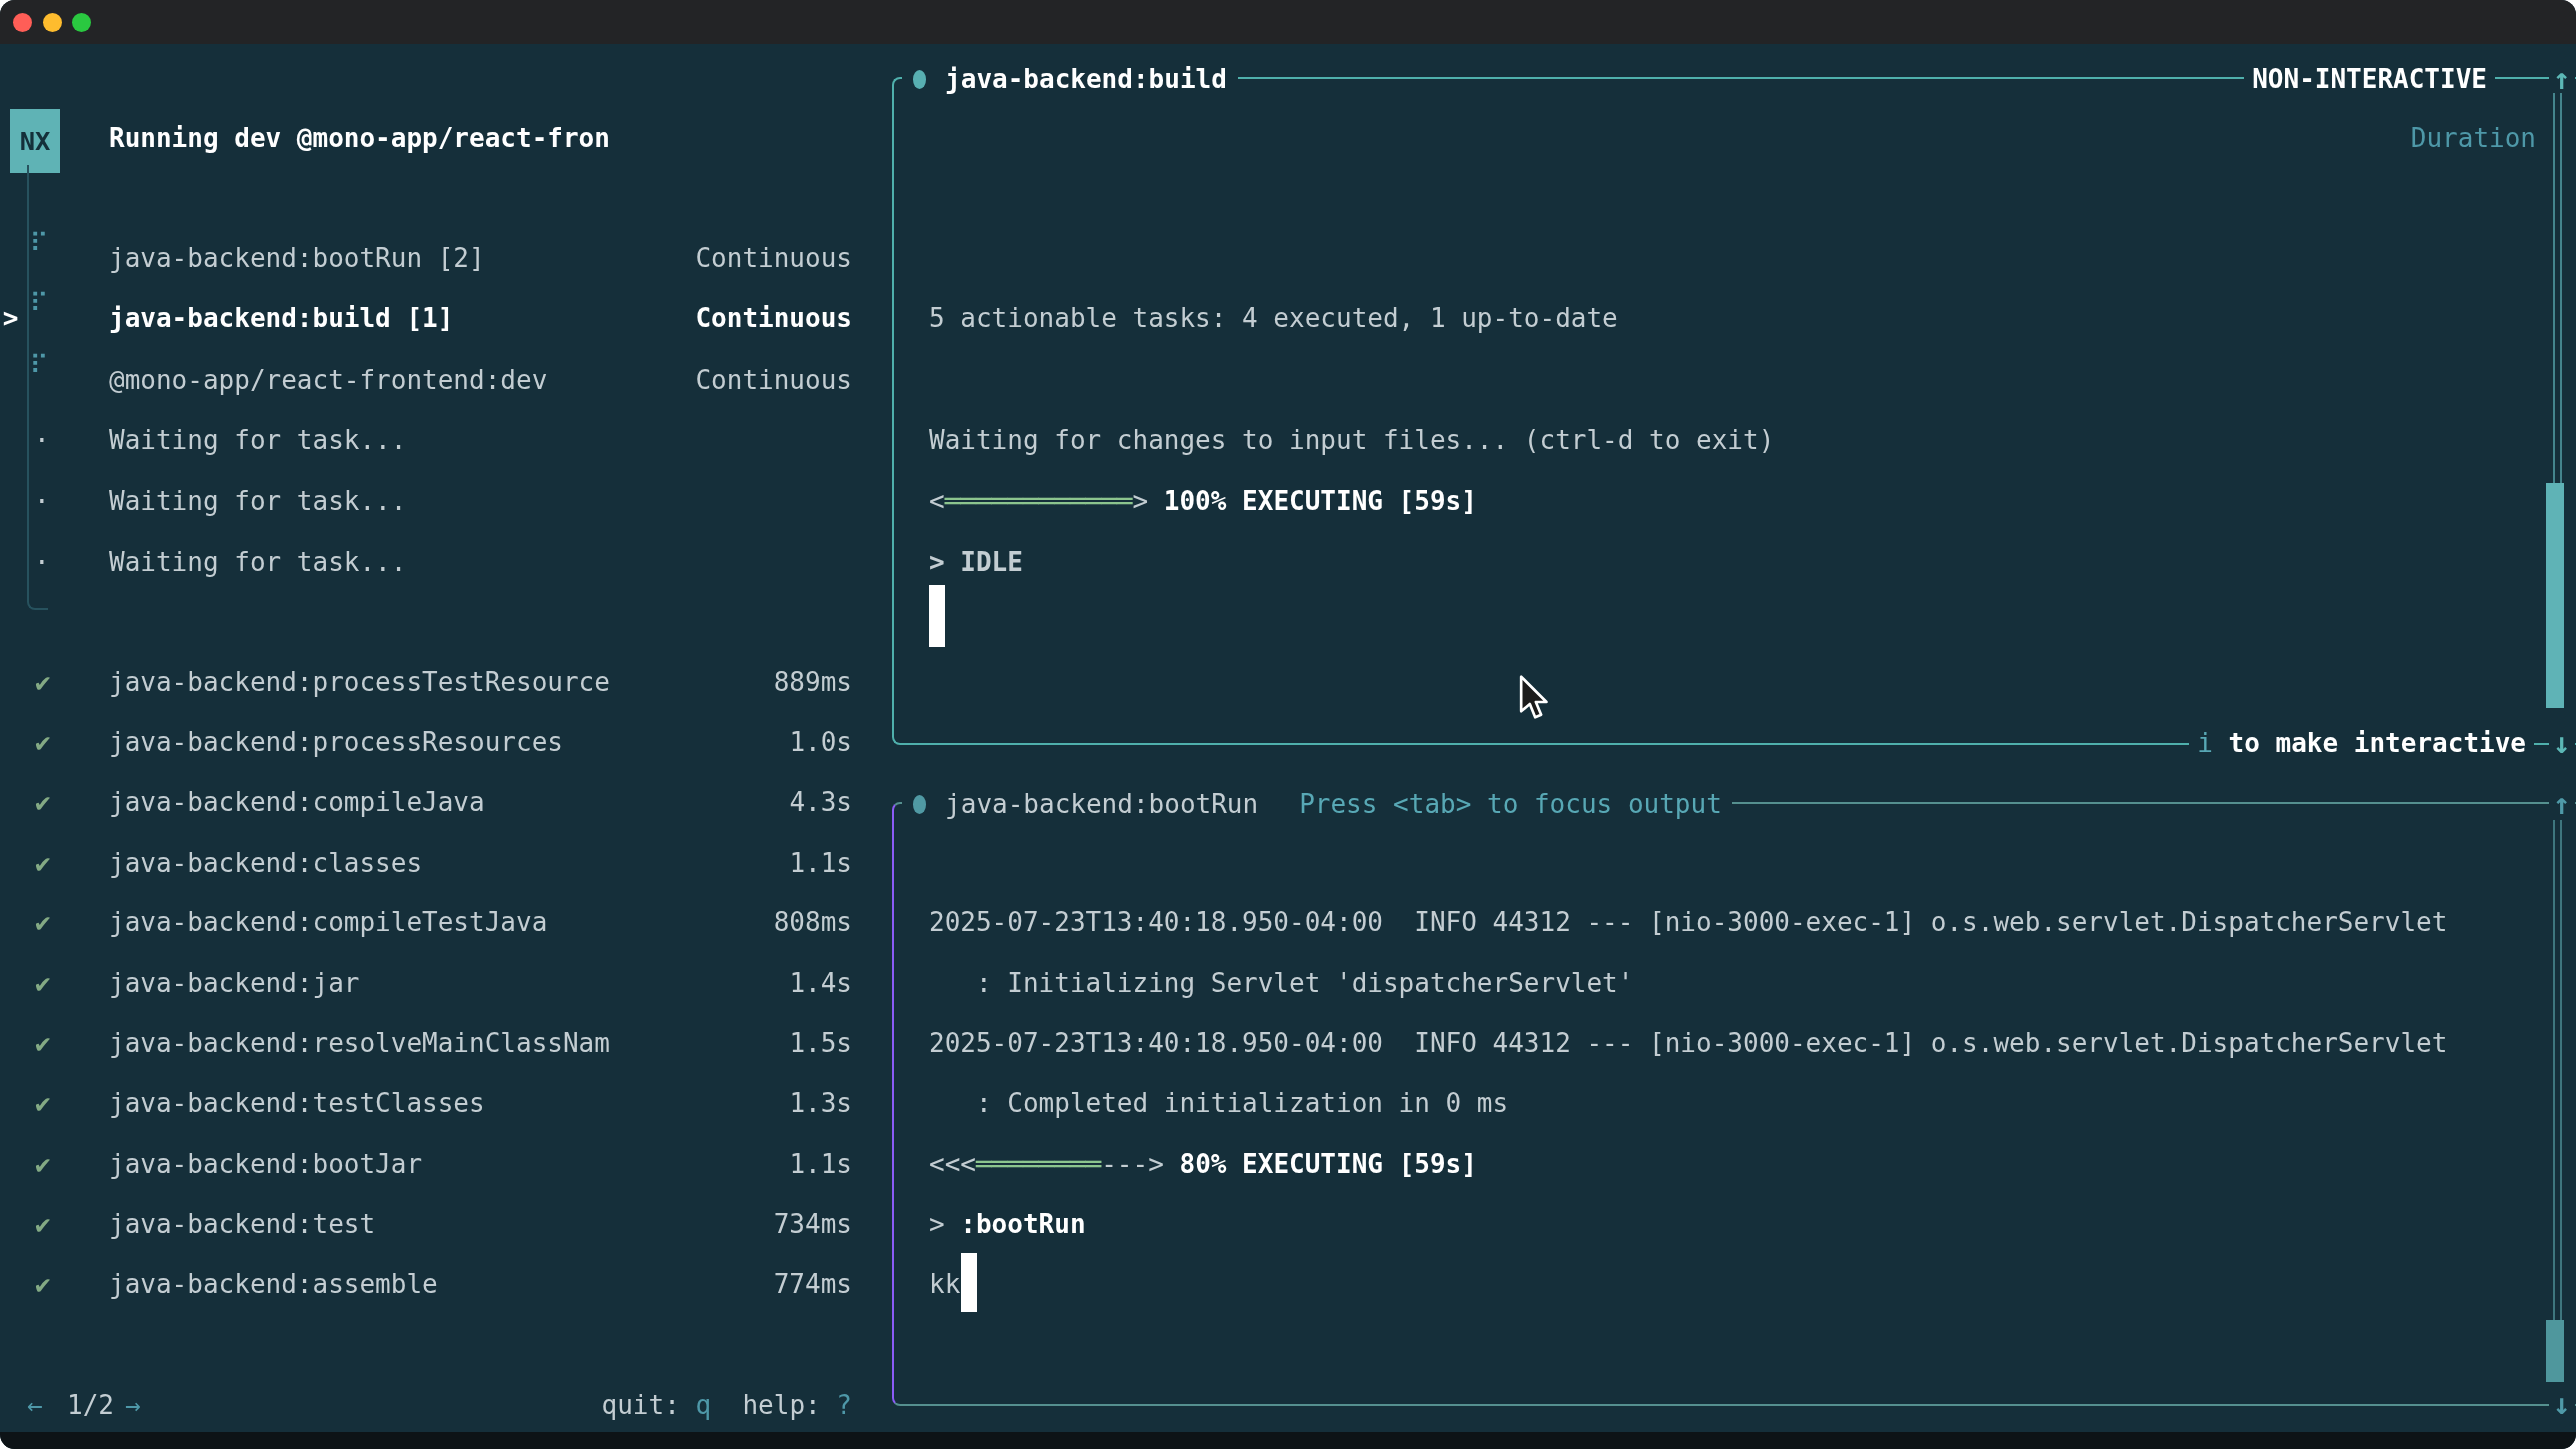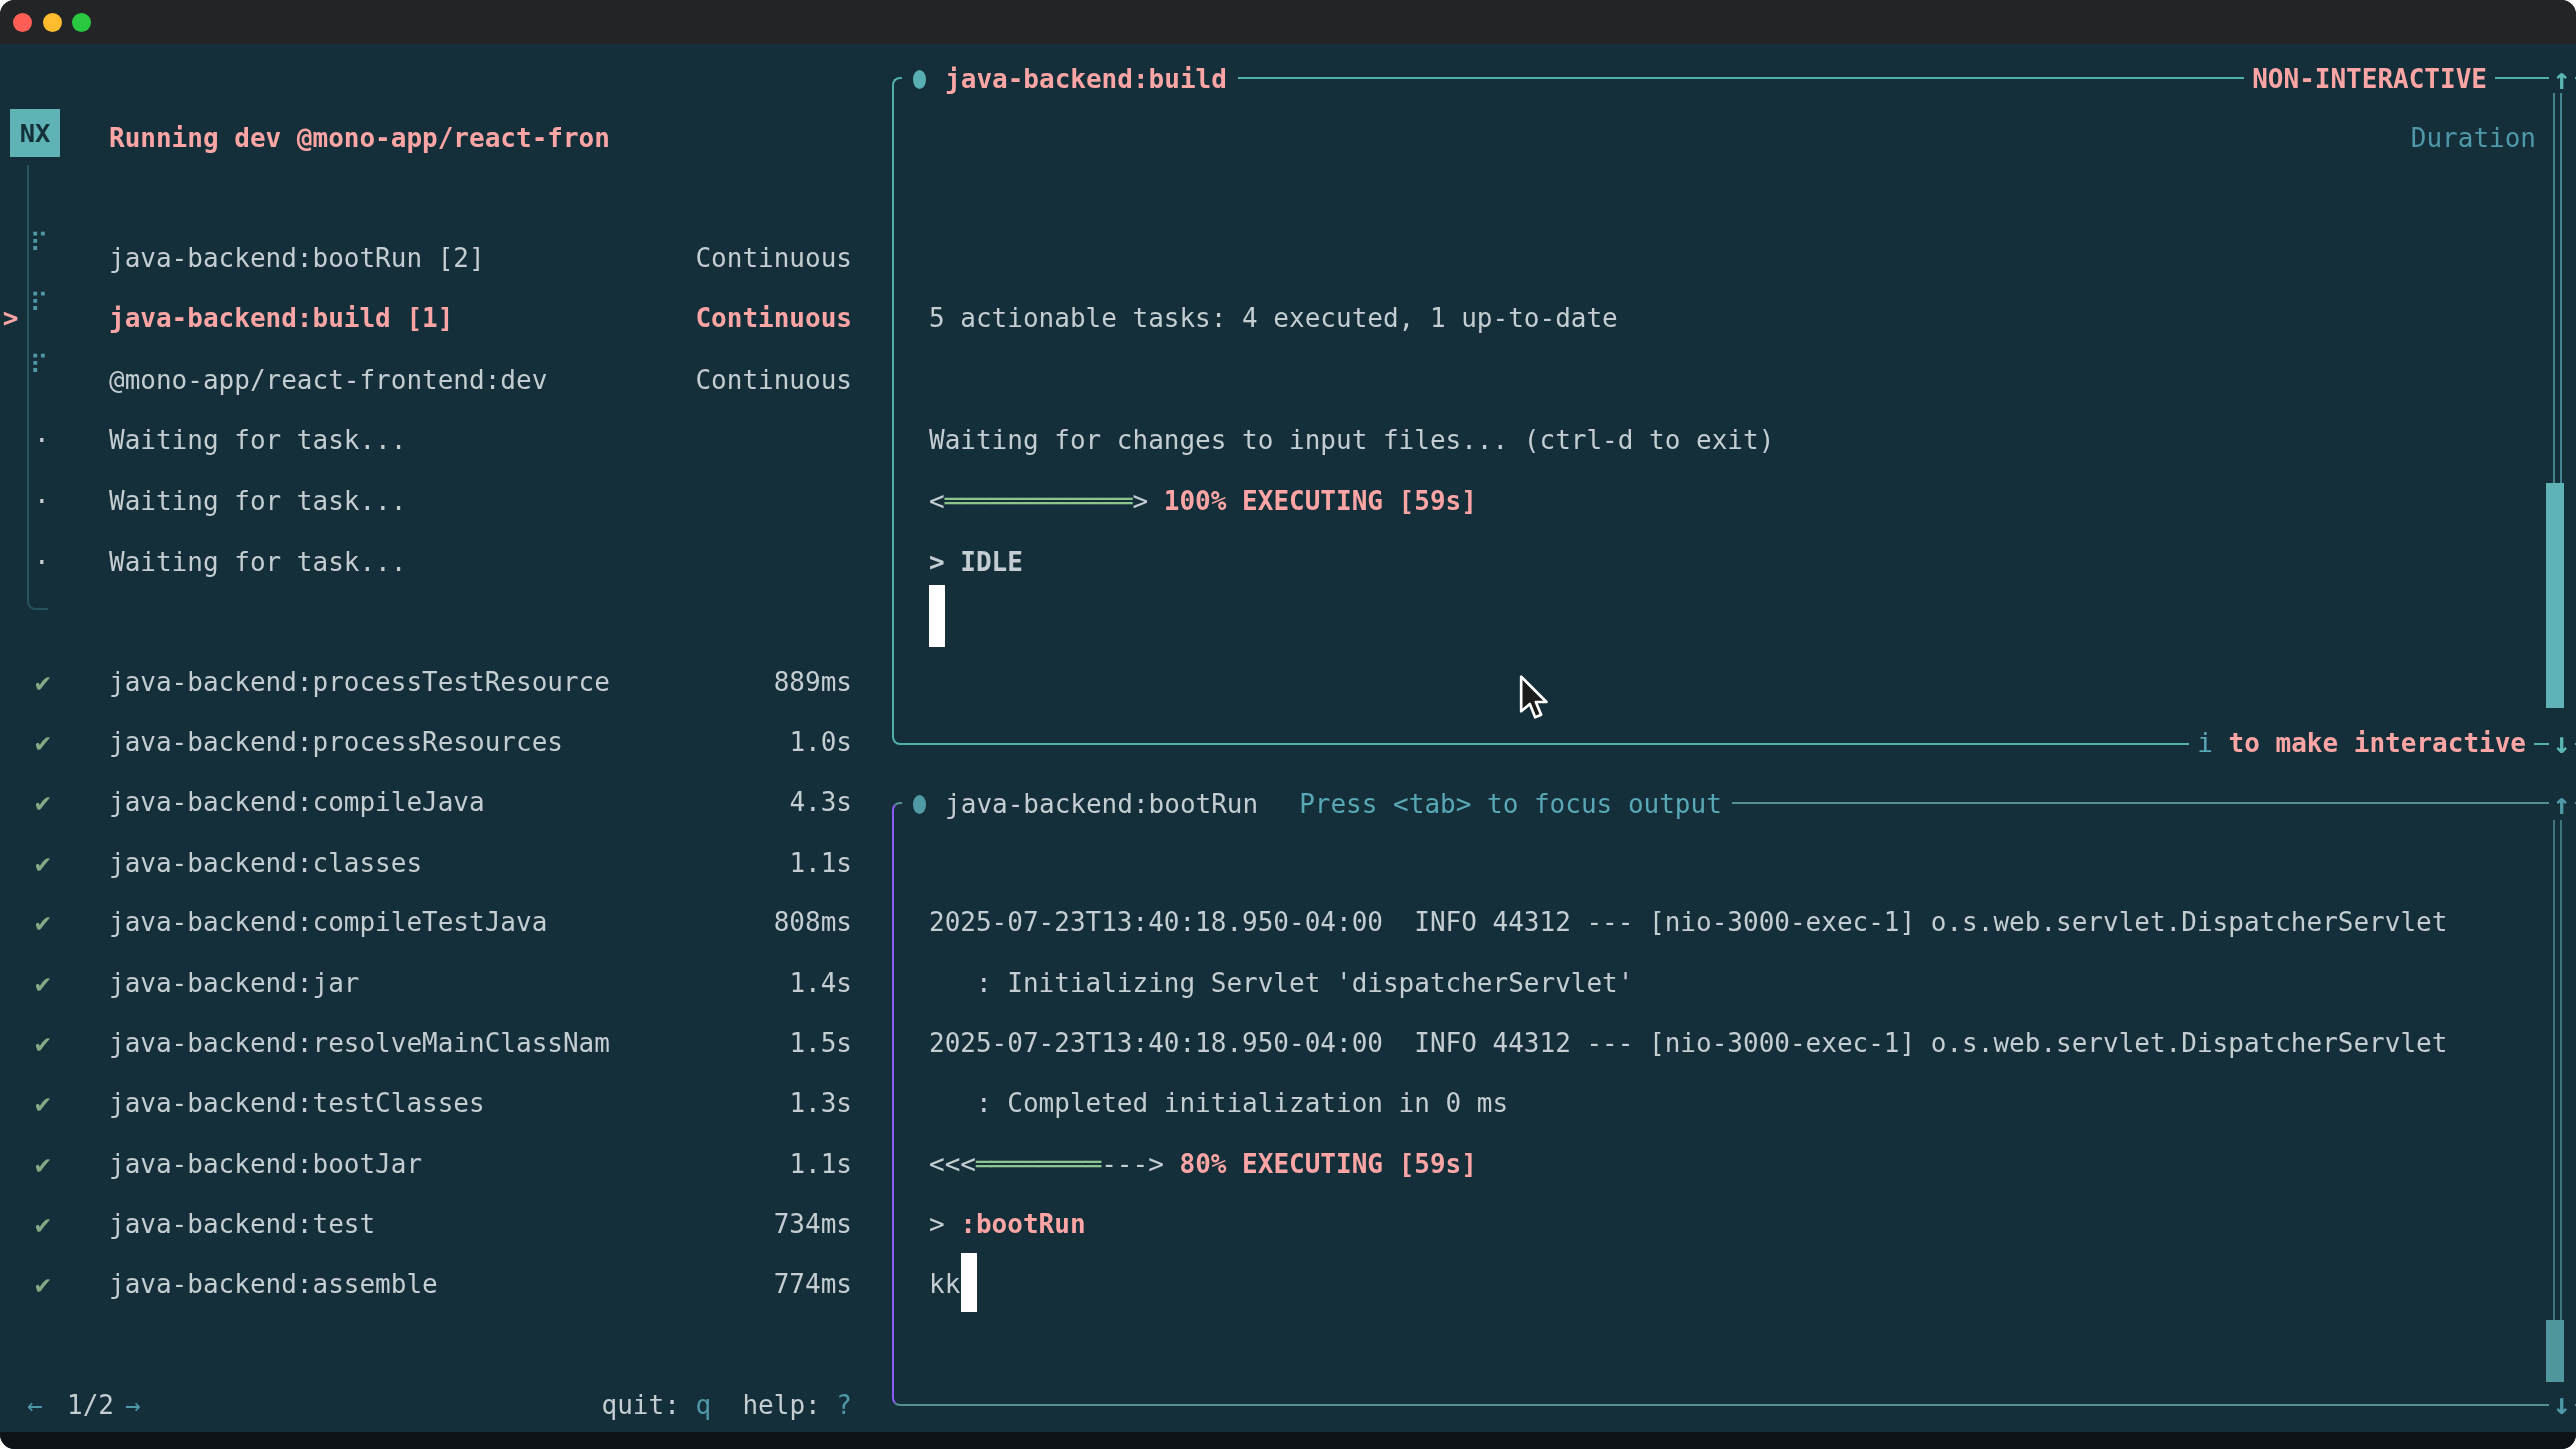--- a/index.html
+++ b/index.html
@@ -8,32 +8,32 @@
   
   #titlebar{position:absolute;top:0;left:0;right:0;height:44px;background:#232426;}
   .light{position:absolute;top:12.7px;width:19px;height:19px;border-radius:50%;}
   #light-close{left:13.4px;background:#ff5e57;}
   #light-min{left:43px;background:#febc2e;}
   #light-max{left:72px;background:#2ac840;}
   #bottomstrip{position:absolute;left:0;right:0;bottom:0;height:17.4px;background:#0d1316;}
 
   
   .line{position:absolute;white-space:pre;font-size:26px;line-height:60px;height:60px;color:#c3cdd2;}
-  .b{font-weight:bold;color:#fca5a5;}
+  .b{font-weight:bold;color:#ffffff;}
   .gray{color:#c3cdd2;}
   .teal{color:#4e98a8;}
   .tealb{color:#58a8b5;}
   .green{color:#8cc58e;font-weight:bold;}
   .checkc{color:#83aa84;}
   .dur{position:absolute;right:40px;top:0;text-align:right;margin-left:36px;}
   .name{position:absolute;left:109px;top:0;}
   .glyph{position:absolute;top:0;}
 
   
-  #nx-badge{position:absolute;left:10px;top:109px;width:50px;height:48px;background:#5fb3b5;
+  #nx-badge{position:absolute;left:10px;top:109px;width:50px;height:64px;background:#5fb3b5;
             display:flex;align-items:center;justify-content:center;font-size:25.5px;font-weight:bold;color:#14303a;}
   #tree-bracket{position:absolute;left:27px;top:165px;width:19px;height:443px;
                 border-left:2px solid #27525e;border-bottom:2px solid #27525e;border-bottom-left-radius:8px;}
   .row{position:absolute;left:0;width:892px;height:60px;}
 
   
   .pane{position:absolute;left:892px;right:0;background:transparent;}
   #build-pane{top:77px;height:664px;border-left:2px solid #4fb0ac;border-top:2px solid #4fb0ac;
               border-bottom:2px solid #4fb0ac;border-top-left-radius:8px;border-bottom-left-radius:8px;}
   #bootrun-pane{top:802px;height:600px;border-left:2px solid #8b5cf6;border-top:2px solid #55908f;

